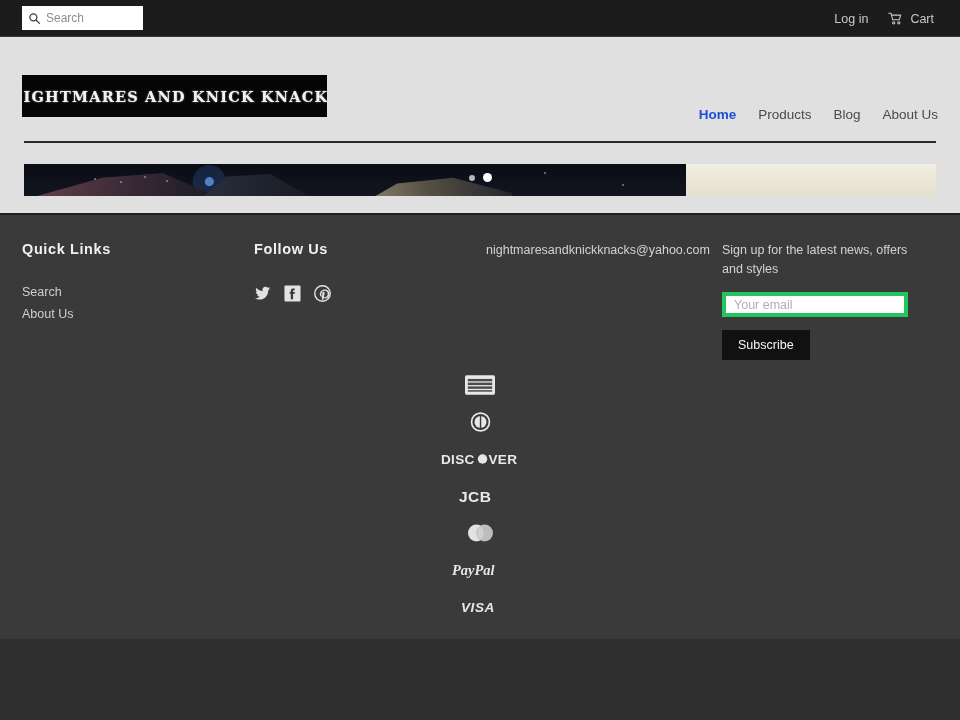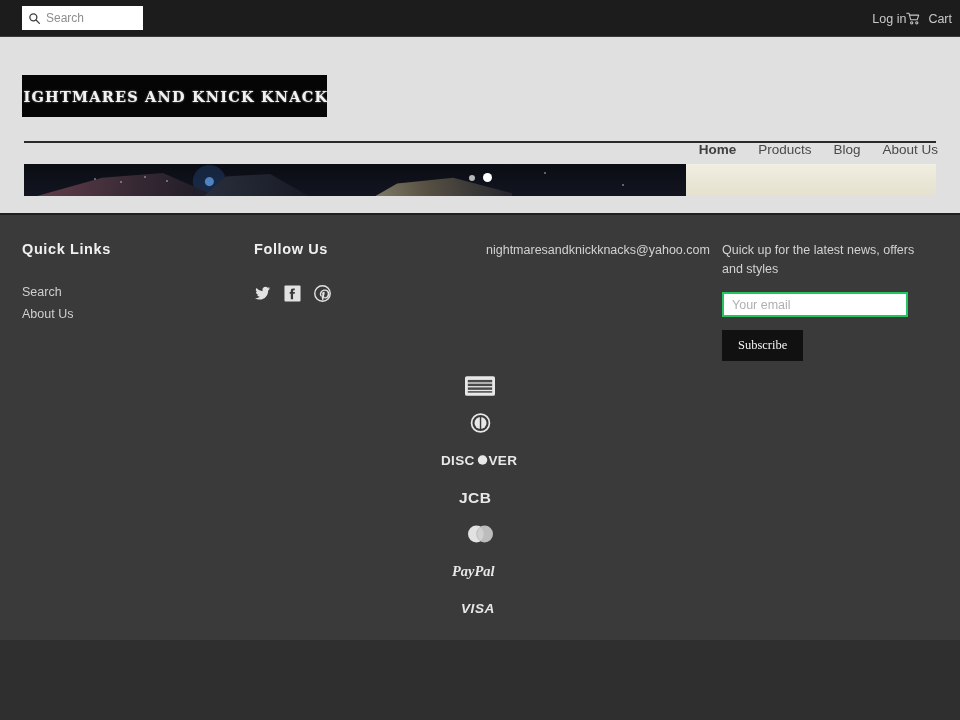--- a/index.html
+++ b/index.html
@@ -53,25 +53,26 @@
     font-size: 12px;
     color: #666;
     width: 92px;
     background: transparent;
     padding: 0;
   }
   .search-input::placeholder { color: #8e8e8e; }
 
   .topbar-right {
     position: absolute;
-    right: 8px;
+    right: 26px;
     top: 0;
     height: 37px;
     display: flex;
     align-items: center;
+    gap: 20px;
   }
   .top-link {
     color: #c8c8c8;
     font-size: 12.5px;
     text-decoration: none;
     display: flex;
     align-items: center;
     gap: 7px;
     cursor: pointer;
   }
@@ -119,21 +120,21 @@
     align-items: baseline;
     gap: 22px;
   }
   .nav-item {
     color: #4a4a4a;
     font-size: 13.5px;
     text-decoration: none;
     cursor: pointer;
     white-space: nowrap;
   }
-  .nav-item.active { color: #404040; font-weight: bold; margin-top: 35px; }
+  .nav-item.active { color: #1d4ed8; font-weight: bold; }
 
   .header-rule {
     margin: 0 24px;
     height: 2px;
     background: #2a2a2a;
   }
 
   
   .slideshow {
     position: relative;
@@ -247,35 +248,35 @@
   }
 
   .social-row { display: flex; align-items: center; gap: 13px; }
   .social-icon { width: 17px; height: 17px; display: block; color: #e2e2e2; cursor: pointer; }
 
   .email-field {
     margin-top: 13px;
     width: 186px;
     height: 25px;
     background: #fff;
-    border: 2px solid #22c55e;
+    border: 4px solid #22c55e;
     padding: 0 8px;
     font-family: "Liberation Sans", sans-serif;
     font-size: 12.5px;
     color: #555;
     outline: none;
   }
   .email-field::placeholder { color: #b0b0b0; }
   .subscribe-btn {
     margin-top: 13px;
     background: #111111;
     color: #f5f5f5;
     border: 0;
     padding: 8px 16px;
-    font-family: Liberation Serif, serif;
+    font-family: Liberation Sans, sans-serif;
     font-size: 12.5px;
     cursor: pointer;
   }
 
   .copyright {
     text-align: center;
     color: #c2c2c2;
     font-size: 12px;
     margin-top: 30px;
   }
@@ -385,21 +386,21 @@
           <path d="M8.1 13.6c.3-1.1.8-3.0.8-3.0-.2-.4-.25-.9-.25-1.3 0-1.2.7-2.1 1.6-2.1.75 0 1.1.56 1.1 1.25 0 .76-.48 1.9-.73 2.95-.21.88.44 1.6 1.3 1.6 1.57 0 2.6-2.0 2.6-4.0 0-1.65-1.12-2.9-3.15-2.9-2.3 0-3.73 1.71-3.73 3.62 0 .66.2 1.12.5 1.48.14.17.16.24.11.43-.04.14-.12.47-.16.6-.05.2-.2.27-.38.19-1.06-.43-1.55-1.6-1.55-2.9 0-2.16 1.82-4.75 5.43-4.75 2.9 0 4.8 2.1 4.8 4.35 0 2.98-1.66 5.2-4.1 5.2-.82 0-1.6-.45-1.86-.96l-.5 1.98c-.15.56-.45 1.13-.72 1.55" fill="currentColor"></path>
         </svg>
       </div>
     </div>
 
     <div class="fcol fcol-contact">
       <div class="ftext">nightmaresandknickknacks@yahoo.com</div>
     </div>
 
     <div class="fcol fcol-news">
-      <div class="ftext">Quick up for the latest news, offers and styles</div>
+      <div class="ftext">Sign up for the latest news, offers and styles</div>
       <input class="email-field" type="text" placeholder="Your email" style="">
       <button class="subscribe-btn">Subscribe</button>
     </div>
   </div>
 
 
   <div class="payments">
     <svg class="pay" viewBox="0 0 32 21" width="30">
       <rect width="32" height="21" rx="2" fill="#e8e8e8"></rect>
       <rect x="3" y="4" width="26" height="2.6" fill="#4a4a4a"></rect>

